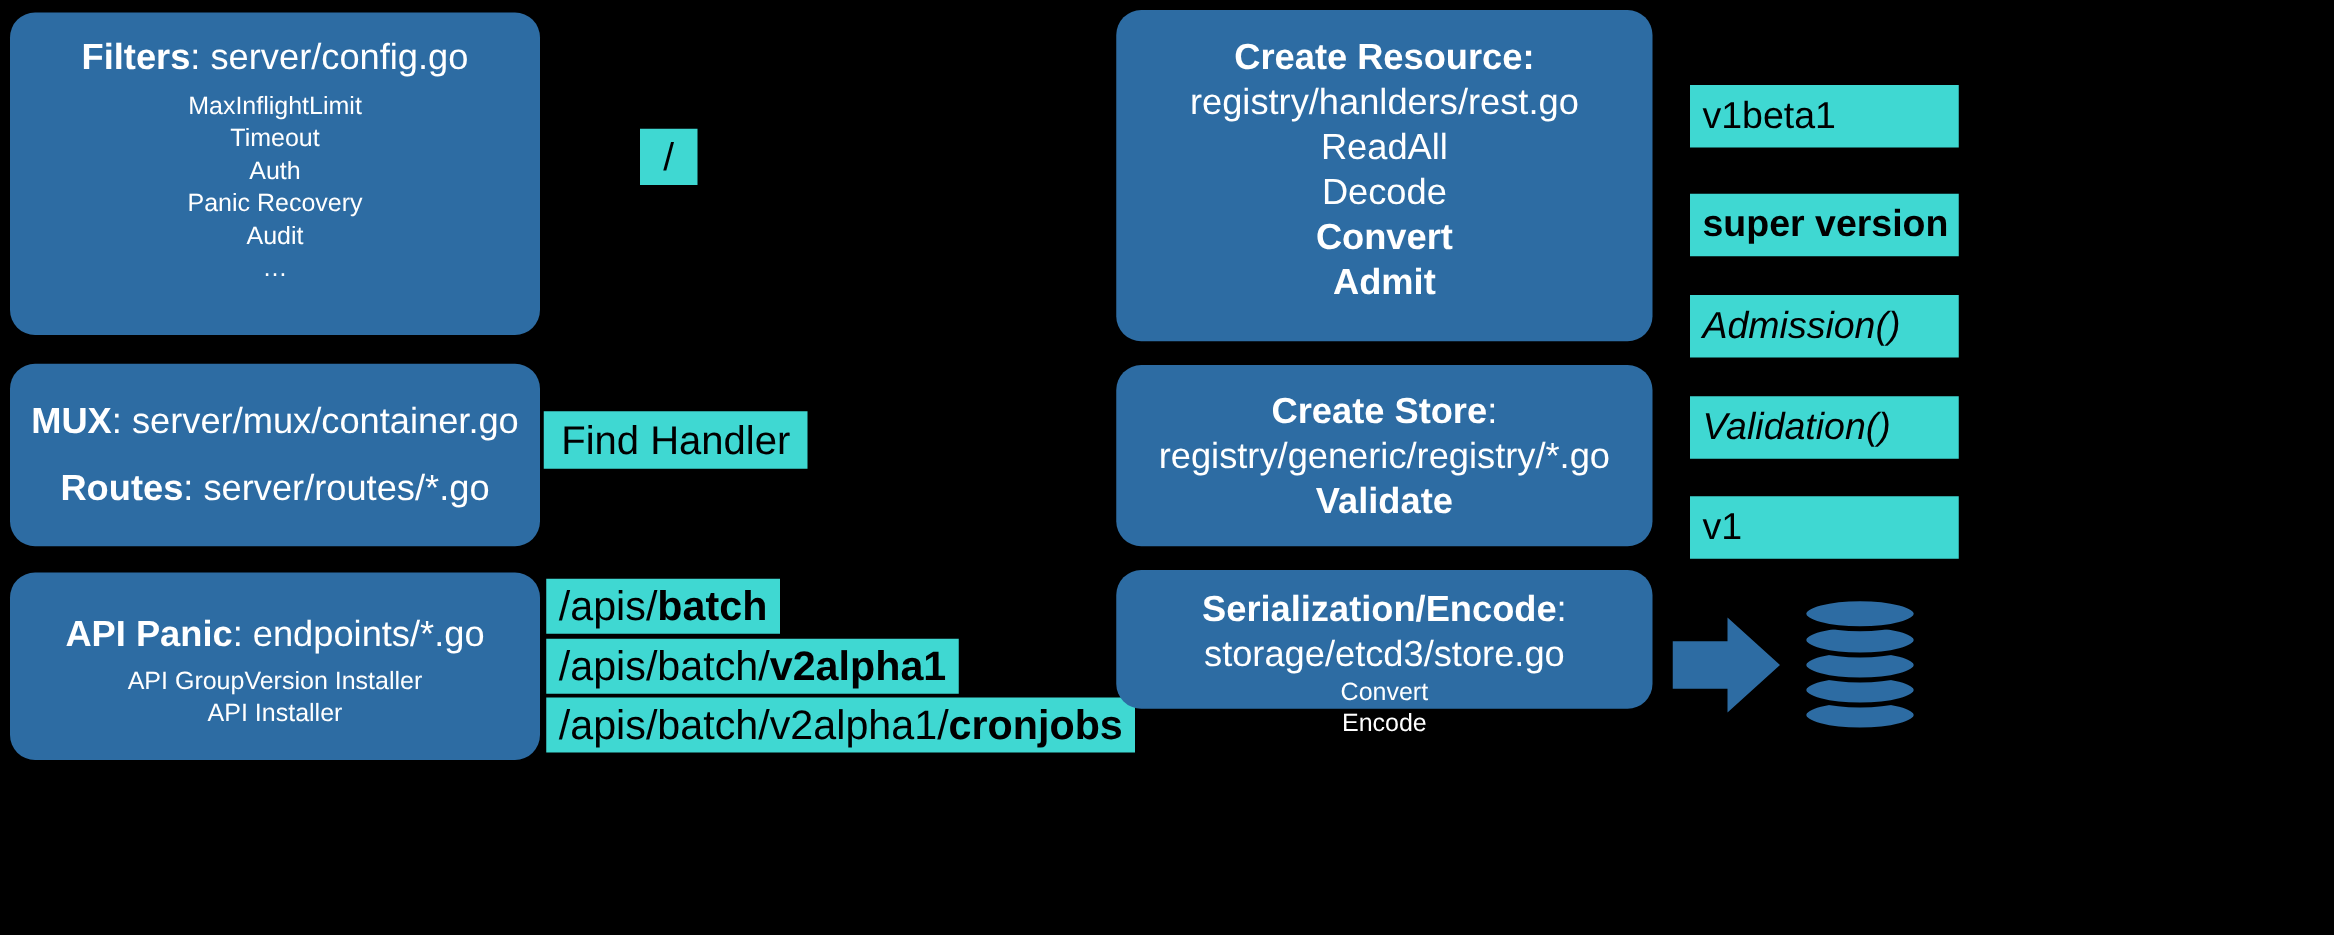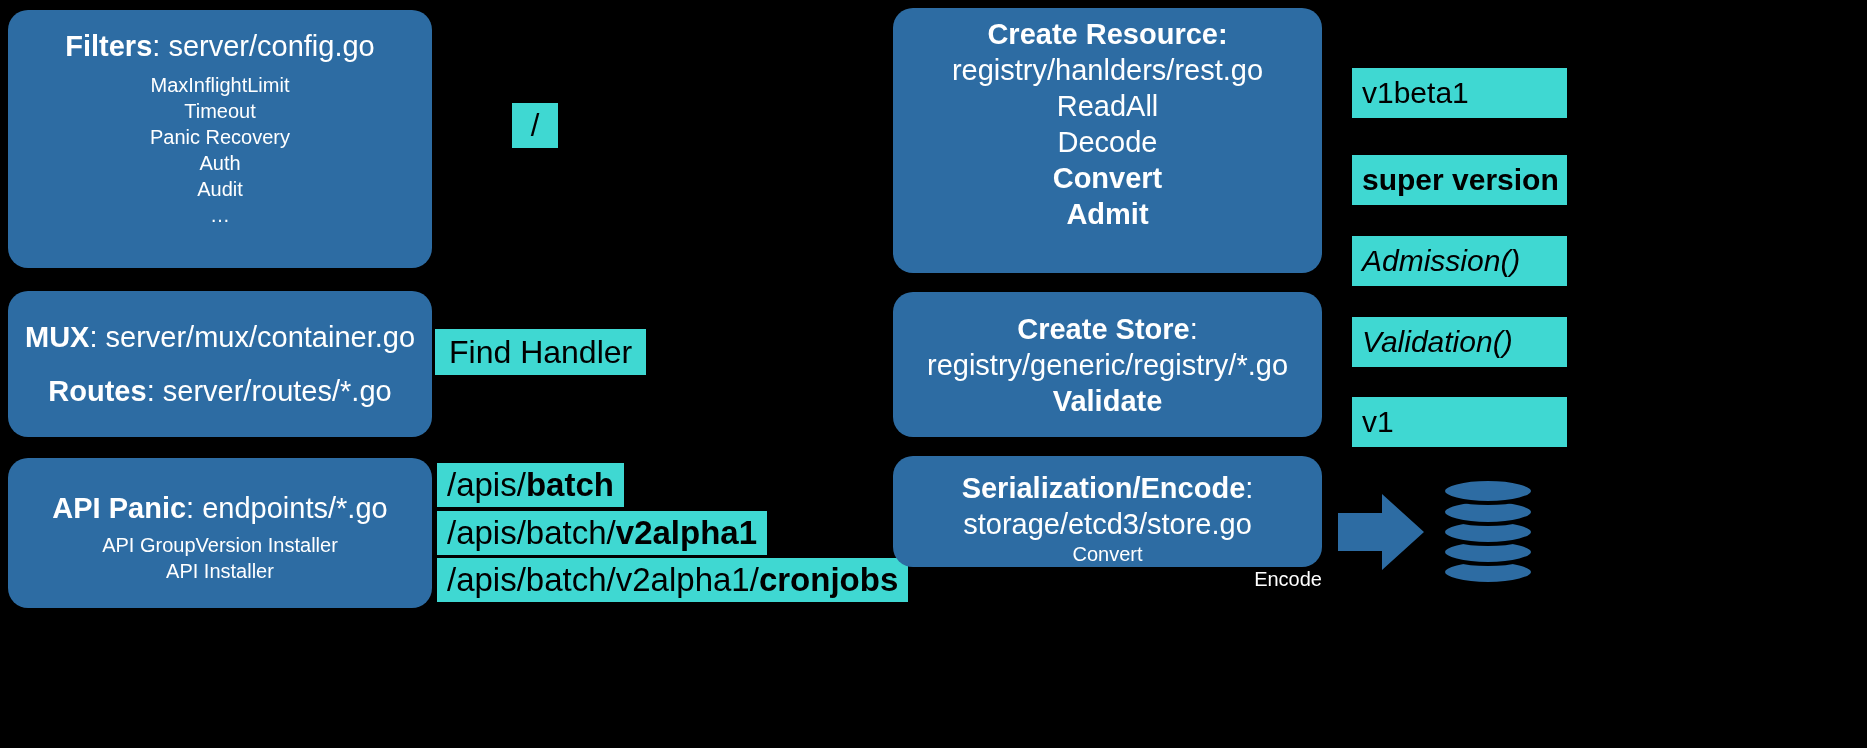--- a/index.html
+++ b/index.html
@@ -29,22 +29,22 @@
 
 <div class="canvas">
 
   <section class="bluebox" style="left:8px; top:10px; width:424px; height:258px; padding-top:18px;">
     <div class="title29">
       <span class="b">Filters</span><span>: server/config.go</span>
     </div>
     <div class="sub20" style="margin-top:8px;">
       <div>MaxInflightLimit</div>
       <div>Timeout</div>
+      <div>Auth</div>
       <div>Panic Recovery</div>
-      <div>Auth</div>
       <div>Audit</div>
       <div>…</div>
     </div>
   </section>
 
   <section class="bluebox" style="left:8px; top:291px; width:424px; height:146px; display:flex; flex-direction:column; justify-content:center;gap:18px;">
     <div class="title29">
       <span class="b">MUX</span><span>: server/mux/container.go</span>
     </div>
     <div class="title29">
@@ -69,21 +69,21 @@
   <div class="cyan pathlabel" style="left:437px; top:463px;">
     <span>/apis/</span><span class="b">batch</span>
   </div>
   <div class="cyan pathlabel" style="left:437px; top:511px;">
     <span>/apis/batch/</span><span class="b">v2alpha1</span>
   </div>
   <div class="cyan pathlabel" style="left:437px; top:558px;">
     <span>/apis/batch/v2alpha1/</span><span class="b">cronjobs</span>
   </div>
 
-  <section class="bluebox" style="left:893px; top:8px; width:429px; height:265px; padding-top:8px;">
+  <section class="bluebox" style="left:893px; top:8px; width:429px; height:265px; padding-top:20px;">
     <div class="title29 b">Create Resource:</div>
     <div class="title29">registry/hanlders/rest.go</div>
     <div class="title29">ReadAll</div>
     <div class="title29">Decode</div>
     <div class="title29 b">Convert</div>
     <div class="title29 b">Admit</div>
   </section>
 
   <section class="bluebox" style="left:893px; top:292px; width:429px; height:145px; display:flex; flex-direction:column; justify-content:center;">
     <div class="title29">
@@ -92,21 +92,21 @@
     <div class="title29">registry/generic/registry/*.go</div>
     <div class="title29 b">Validate</div>
   </section>
 
   <section class="bluebox" style="left:893px; top:456px; width:429px; height:111px; padding-top:14px;">
     <div class="title29">
       <span class="b">Serialization/Encode</span><span>:</span>
     </div>
     <div class="title29">storage/etcd3/store.go</div>
     <div class="sub20" style="line-height:25px;">Convert</div>
-    <div class="sub20" style="line-height:25px;text-align:right;">Encode</div>
+    <div class="sub20" style="line-height:25px;">Encode</div>
   </section>
 
   <div class="cyan vlabel" style="top:68px;">v1beta1</div>
   <div class="cyan vlabel b" style="top:155px;">super version</div>
   <div class="cyan vlabel i" style="top:236px;">Admission()</div>
   <div class="cyan vlabel i" style="top:317px;">Validation()</div>
   <div class="cyan vlabel" style="top:397px;">v1</div>
 
   <svg class="abs" style="left:1338px; top:492px;" width="88" height="80" viewBox="0 0 88 80" aria-hidden="true">
     <polygon points="0,21 44,21 44,2 86,40 44,78 44,59 0,59" fill="#2d6ca3"></polygon>

